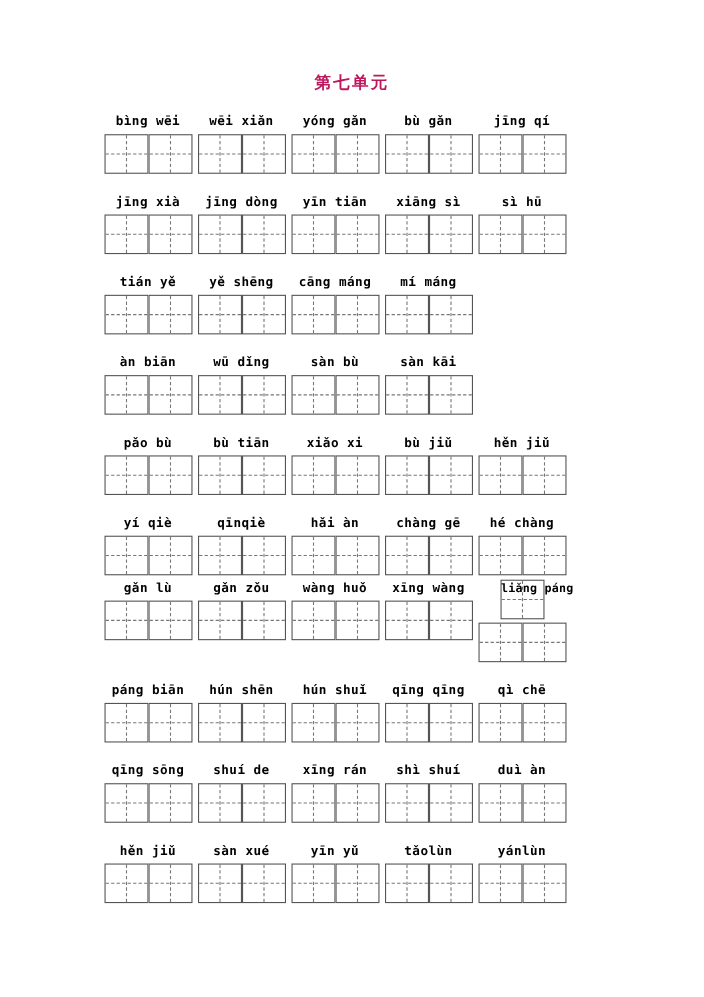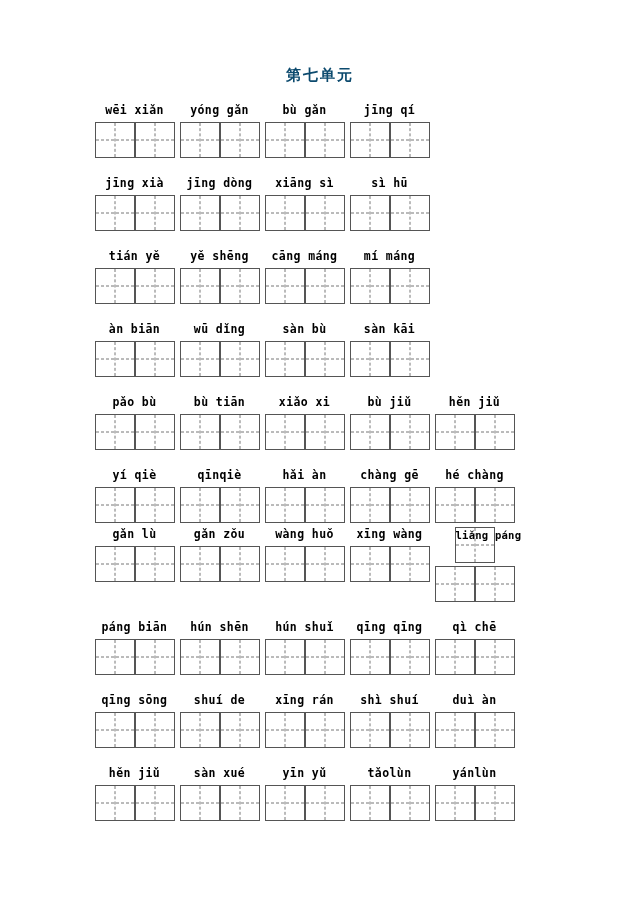--- a/index.html
+++ b/index.html
@@ -26,21 +26,21 @@
   .page-title {
     position: absolute;
     top: 66px;
     left: 0;
     width: 640px;
     text-align: center;
     font-family: "DejaVu Serif", "Liberation Serif", serif;
     font-size: 15px;
     font-weight: 700;
     letter-spacing: 2px;
-    color: #0c4a6e;
+    color: #be185d;
   }
   .rows {
     position: absolute;
     top: 103px;
     left: 92px;
     width: 460px;
   }
   .row {
     display: flex;
     flex-direction: row;
@@ -117,20 +117,27 @@
 </head>
 <body>
 
 <div class="page">
 
   <div class="page-title">第七单元</div>
 
   <div class="rows">
       <div class="row">
         <div class="cellgroup">
+          <div class="pinyin">bìng wēi</div>
+          <div class="grid">
+            <div class="sq"></div>
+            <div class="sq"></div>
+          </div>
+        </div>
+        <div class="cellgroup">
           <div class="pinyin">wēi xiǎn</div>
           <div class="grid">
             <div class="sq"></div>
             <div class="sq"></div>
           </div>
         </div>
         <div class="cellgroup">
           <div class="pinyin">yóng gǎn</div>
           <div class="grid">
             <div class="sq"></div>
@@ -155,20 +162,27 @@
       <div class="row">
         <div class="cellgroup">
           <div class="pinyin">jīng xià</div>
           <div class="grid">
             <div class="sq"></div>
             <div class="sq"></div>
           </div>
         </div>
         <div class="cellgroup">
           <div class="pinyin">jīng dòng</div>
+          <div class="grid">
+            <div class="sq"></div>
+            <div class="sq"></div>
+          </div>
+        </div>
+        <div class="cellgroup">
+          <div class="pinyin">yīn tiān</div>
           <div class="grid">
             <div class="sq"></div>
             <div class="sq"></div>
           </div>
         </div>
         <div class="cellgroup">
           <div class="pinyin">xiāng sì</div>
           <div class="grid">
             <div class="sq"></div>
             <div class="sq"></div>

